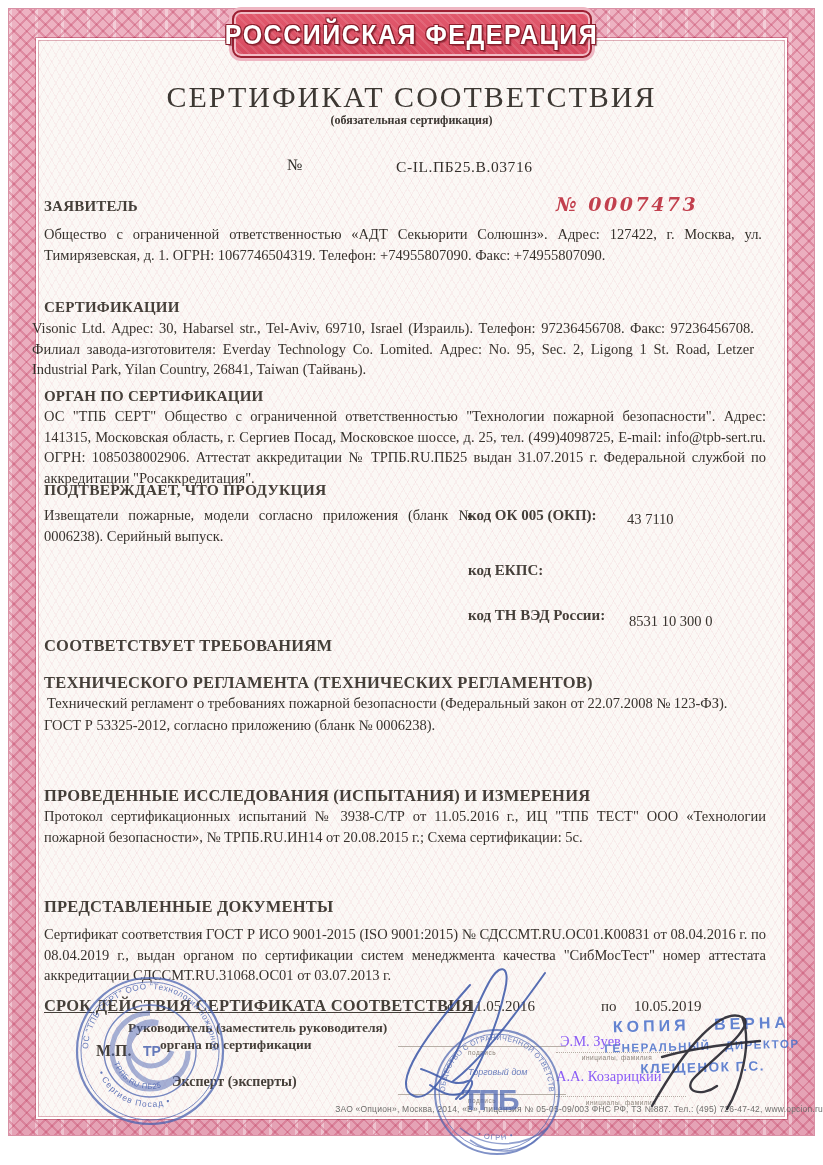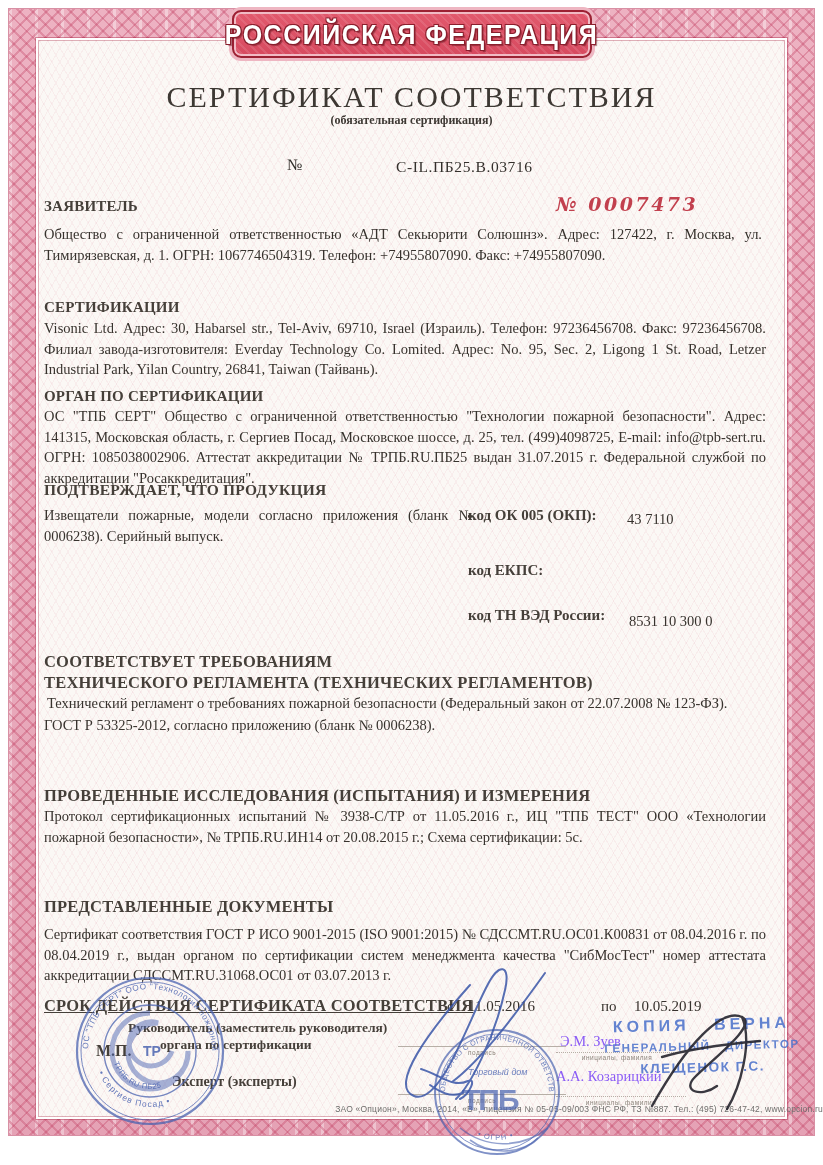--- a/index.html
+++ b/index.html
@@ -90,36 +90,36 @@
   <div class="abs subtitle">(обязательная сертификация)</div>
 
   <div class="abs no-label">№</div>
   <div class="abs cert-no">С-IL.ПБ25.В.03716</div>
 
   <div class="abs h" style="left:44px;top:198px;">ЗАЯВИТЕЛЬ</div>
   <div class="abs red-no">№ 0007473</div>
   <div class="abs body" style="left:44px;top:224px;width:718px;">Общество с ограниченной ответственностью «АДТ Секьюрити Солюшнз». Адрес: 127422, г. Москва, ул. Тимирязевская, д. 1. ОГРН: 1067746504319. Телефон: +74955807090. Факс: +74955807090.</div>
 
   <div class="abs h" style="left:44px;top:299px;">СЕРТИФИКАЦИИ</div>
-  <div class="abs body" style="left:44px;top:318px;width:722px;">Visonic Ltd.  Адрес: 30, Habarsel str., Tel-Aviv, 69710, Israel (Израиль). Телефон: 97236456708. Факс: 97236456708. Филиал завода-изготовителя: Everday Technology Co. Lomited. Адрес: No. 95, Sec. 2, Ligong 1 St. Road, Letzer Industrial Park, Yilan Country, 26841, Taiwan (Тайвань).</div>
+  <div class="abs body" style="left:32px;top:318px;width:722px;">Visonic Ltd.  Адрес: 30, Habarsel str., Tel-Aviv, 69710, Israel (Израиль). Телефон: 97236456708. Факс: 97236456708. Филиал завода-изготовителя: Everday Technology Co. Lomited. Адрес: No. 95, Sec. 2, Ligong 1 St. Road, Letzer Industrial Park, Yilan Country, 26841, Taiwan (Тайвань).</div>
 
   <div class="abs h" style="left:44px;top:388px;">ОРГАН ПО СЕРТИФИКАЦИИ</div>
   <div class="abs body" style="left:44px;top:406px;width:722px;">ОС "ТПБ СЕРТ" Общество с ограниченной ответственностью "Технологии пожарной безопасности". Адрес: 141315, Московская область, г. Сергиев Посад, Московское шоссе, д. 25, тел. (499)4098725, E-mail: info@tpb-sert.ru. ОГРН: 1085038002906. Аттестат аккредитации № ТРПБ.RU.ПБ25 выдан 31.07.2015 г. Федеральной службой по аккредитации "Росаккредитация".</div>
 
   <div class="abs h" style="left:44px;top:481px;font-size:15.5px;">ПОДТВЕРЖДАЕТ, ЧТО ПРОДУКЦИЯ</div>
   <div class="abs body" style="left:44px;top:505px;width:428px;">Извещатели пожарные, модели согласно приложения (бланк № 0006238). Серийный выпуск.</div>
 
   <div class="abs code-label" style="left:468px;top:507px;">код ОК 005 (ОКП):</div>
   <div class="abs code-value" style="left:627px;top:511px;">43 7110</div>
   <div class="abs code-label" style="left:468px;top:562px;">код ЕКПС:</div>
   <div class="abs code-value" style="left:627px;top:566px;"></div>
   <div class="abs code-label" style="left:468px;top:607px;">код ТН ВЭД России:</div>
   <div class="abs code-value" style="left:629px;top:613px;">8531 10 300 0</div>
 
-  <div class="abs h-big" style="left:44px;top:652px;">СООТВЕТСТВУЕТ ТРЕБОВАНИЯМ</div>
+  <div class="abs h-big" style="left:44px;top:636px;">СООТВЕТСТВУЕТ ТРЕБОВАНИЯМ</div>
   <div class="abs h-big" style="left:44px;top:673px;">ТЕХНИЧЕСКОГО РЕГЛАМЕНТА (ТЕХНИЧЕСКИХ РЕГЛАМЕНТОВ)</div>
   <div class="abs line" style="left:47px;top:693px;width:720px;">Технический регламент о требованиях пожарной безопасности (Федеральный закон от 22.07.2008 № 123-ФЗ).</div>
   <div class="abs line" style="left:44px;top:715px;width:720px;">ГОСТ Р 53325-2012, согласно приложению (бланк № 0006238).</div>
 
   <div class="abs h-big" style="left:44px;top:786px;">ПРОВЕДЕННЫЕ ИССЛЕДОВАНИЯ (ИСПЫТАНИЯ) И ИЗМЕРЕНИЯ</div>
   <div class="abs body" style="left:44px;top:806px;width:722px;">Протокол сертификационных испытаний № 3938-С/ТР от 11.05.2016 г., ИЦ "ТПБ ТЕСТ" ООО «Технологии пожарной безопасности», № ТРПБ.RU.ИН14 от 20.08.2015 г.; Схема сертификации: 5с.</div>
 
   <div class="abs h-big" style="left:44px;top:897px;">ПРЕДСТАВЛЕННЫЕ ДОКУМЕНТЫ</div>
   <div class="abs body" style="left:44px;top:924px;width:722px;">Сертификат соответствия ГОСТ Р ИСО 9001-2015 (ISO 9001:2015) № СДССМТ.RU.ОС01.К00831 от 08.04.2016 г. по 08.04.2019 г., выдан органом по сертификации систем менеджмента качества "СибМосТест" номер аттестата аккредитации СДССМТ.RU.31068.ОС01 от 03.07.2013 г.</div>
 

